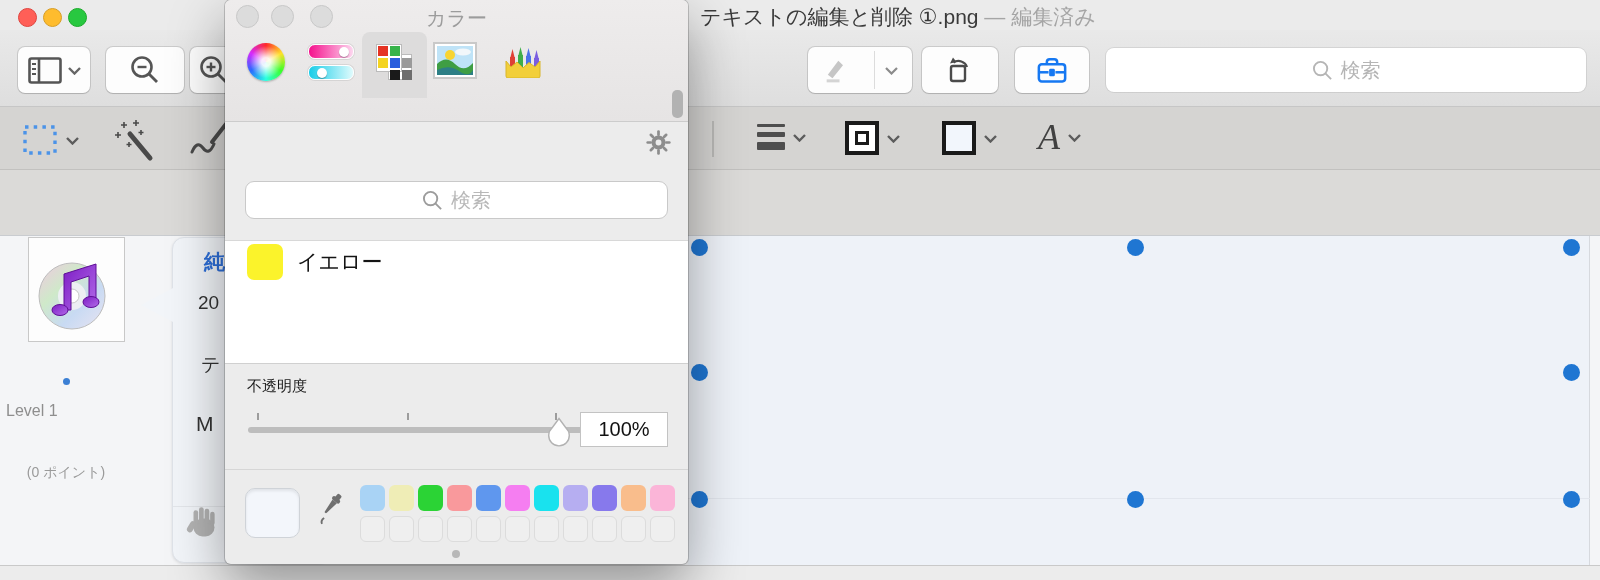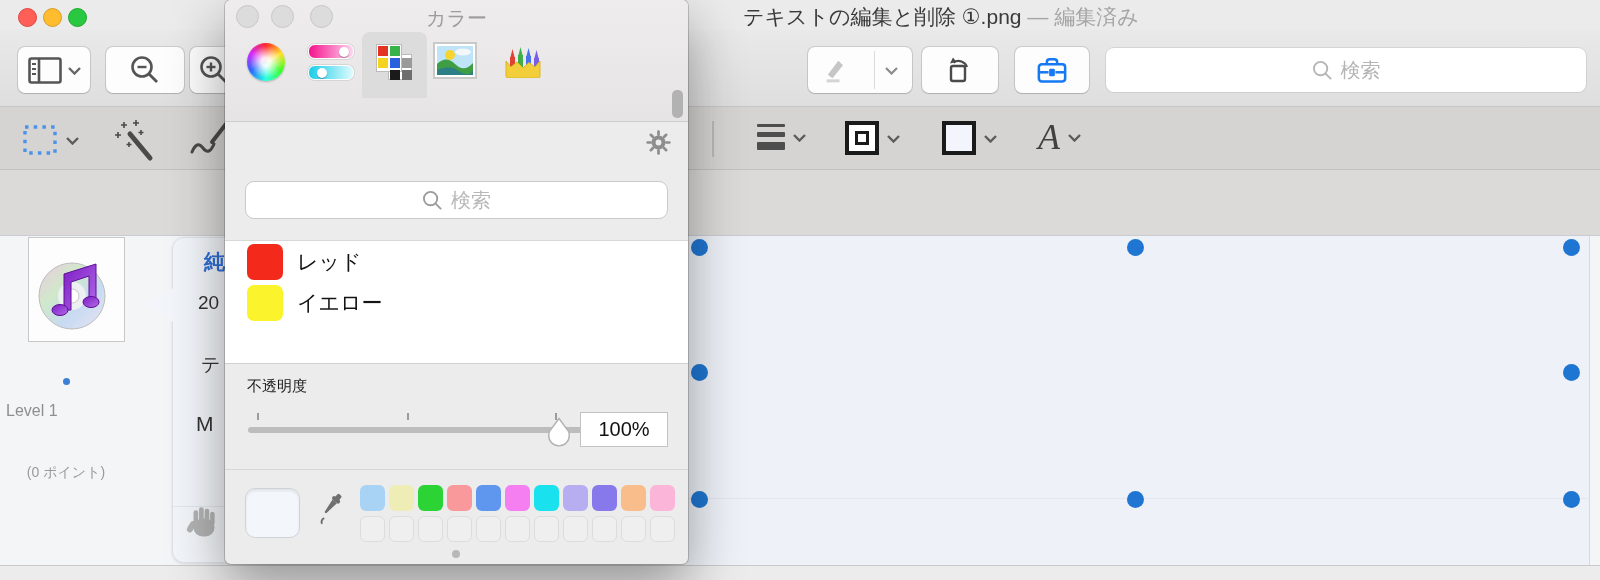--- a/index.html
+++ b/index.html
@@ -5,21 +5,21 @@
   html,body{margin:0;padding:0;background:#bfbfbf;}
   *{box-sizing:border-box;font-family:"Liberation Sans","DejaVu Sans",sans-serif;}
   .screen{position:relative;width:1600px;height:580px;overflow:hidden;background:#f3f4f6;}
 
   
   .titlebar{position:absolute;left:0;top:0;width:1600px;height:30px;background:#ebebeb;}
   .tl{position:absolute;top:8px;width:19px;height:19px;border-radius:50%;}
   .tl.red{left:18px;background:#ff5f57;border:1px solid #e0443e;}
   .tl.yellow{left:43px;background:#febc2e;border:1px solid #d89e24;}
   .tl.green{left:68px;background:#28c840;border:1px solid #1aab29;}
-  .window-title{position:absolute;left:696px;top:3px;font-size:21px;color:#3a3a3a;white-space:nowrap;padding-left:47px;}
+  .window-title{position:absolute;left:653px;top:3px;font-size:21px;color:#3a3a3a;white-space:nowrap;padding-left:47px;}
   .window-title .dim{color:#a5a5a5;}
 
   .toolbar{position:absolute;left:0;top:30px;width:1600px;height:77px;background:linear-gradient(#e9e9e9,#dedede);border-bottom:1px solid #c6c6c6;}
   .tb-btn{position:absolute;top:17px;height:46px;background:#fdfdfd;border-radius:7px;box-shadow:0 0 0 1px rgba(0,0,0,.12),0 1px 1px rgba(0,0,0,.1);display:flex;align-items:center;justify-content:center;gap:6px;}
   .chev{width:13px;height:9px;flex:none;}
   .search-pill{position:absolute;left:1106px;top:18px;width:480px;height:44px;background:#fff;border-radius:8px;box-shadow:0 0 0 1px rgba(0,0,0,.08);display:flex;align-items:center;justify-content:center;gap:8px;color:#b5b5b5;font-size:20px;}
 
   .markupbar{position:absolute;left:0;top:107px;width:1600px;height:63px;background:#d5d4d2;border-bottom:1px solid #c2c1bf;}
   .mk{position:absolute;display:flex;align-items:center;gap:8px;}
   .vdiv{position:absolute;left:712px;top:14px;width:2px;height:36px;background:#b9b8b6;}
@@ -366,24 +366,20 @@
     <div class="psearch">
       <svg width="21" height="21" viewBox="0 0 22 22">
           <circle cx="9" cy="9" r="7" fill="none" stroke="#9c9c9c" stroke-width="2"></circle>
           <line x1="14" y1="14" x2="20" y2="20" stroke="#9c9c9c" stroke-width="2"></line>
         </svg>
       <span>検索</span>
     </div>
 
     <div class="color-list">
         <div class="color-row">
-          <div class="crow-swatch" style="background: rgb(243, 41, 27);"></div>
-          <span class="crow-label">レッド</span>
-        </div>
-        <div class="color-row">
           <div class="crow-swatch" style="background: rgb(251, 243, 43);"></div>
           <span class="crow-label">イエロー</span>
         </div>
       </div>
     <div class="list-scroll"></div>
 
     <div class="op-label">不透明度</div>
     <div class="slider-track"></div>
     <div class="tick" style="left:32px;"></div>
     <div class="tick" style="left:182px;"></div>

